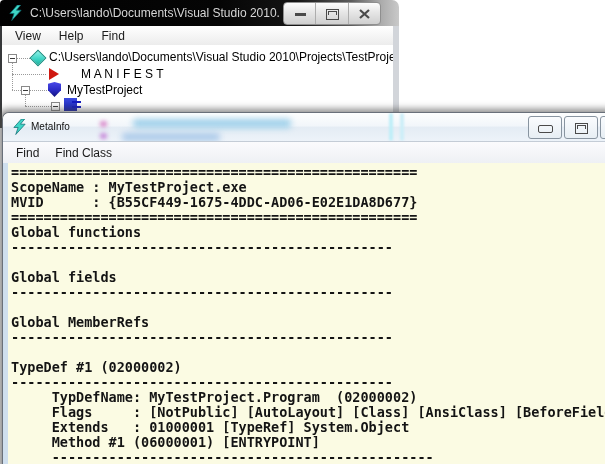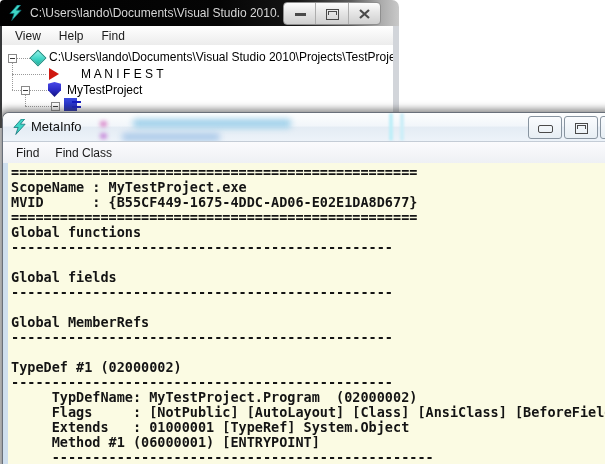--- a/index.html
+++ b/index.html
@@ -82,21 +82,21 @@
     box-shadow:-2px -3px 7px rgba(70,70,70,.5), -4px 0 8px rgba(90,90,90,.35);
     background:#fbfbe3;
   }
   .meta-titlebar{
     position:relative;height:28px;border-radius:6px 0 0 0;overflow:hidden;
     background:linear-gradient(#fdfefe 0%,#f2f6fa 45%,#e4ecf4 52%,#edf3f9 100%);
     border-bottom:1px solid #c4ccd6;
   }
   .blur-blob{position:absolute;border-radius:3px;}
   .meta-titlebar .bolt{position:absolute;left:9px;top:6px;width:15px;height:16px;}
-  .meta-title{position:absolute;left:28px;top:0;line-height:28px;font-size:13px;color:#111;}
+  .meta-title{position:absolute;left:28px;top:0;line-height:28px;font-size:10px;color:#111;}
   .meta-btns{position:absolute;left:525px;top:3px;display:flex;gap:2px;}
   .metabtn{
     width:32px;height:21px;position:relative;
     border:1px solid #8894a0;border-radius:3px;
     background:linear-gradient(#fafcfe,#e7eef4);
   }
   .glyph-minoutline{position:absolute;left:50%;top:50%;width:13px;height:6px;margin:-3px 0 0 -7px;border:1px solid #4a4a4a;border-radius:2px;}
   .meta-menubar{
     height:21px;background:linear-gradient(#fbfbfd,#eef0f4);
     border-bottom:1px solid #c8ccd4;

